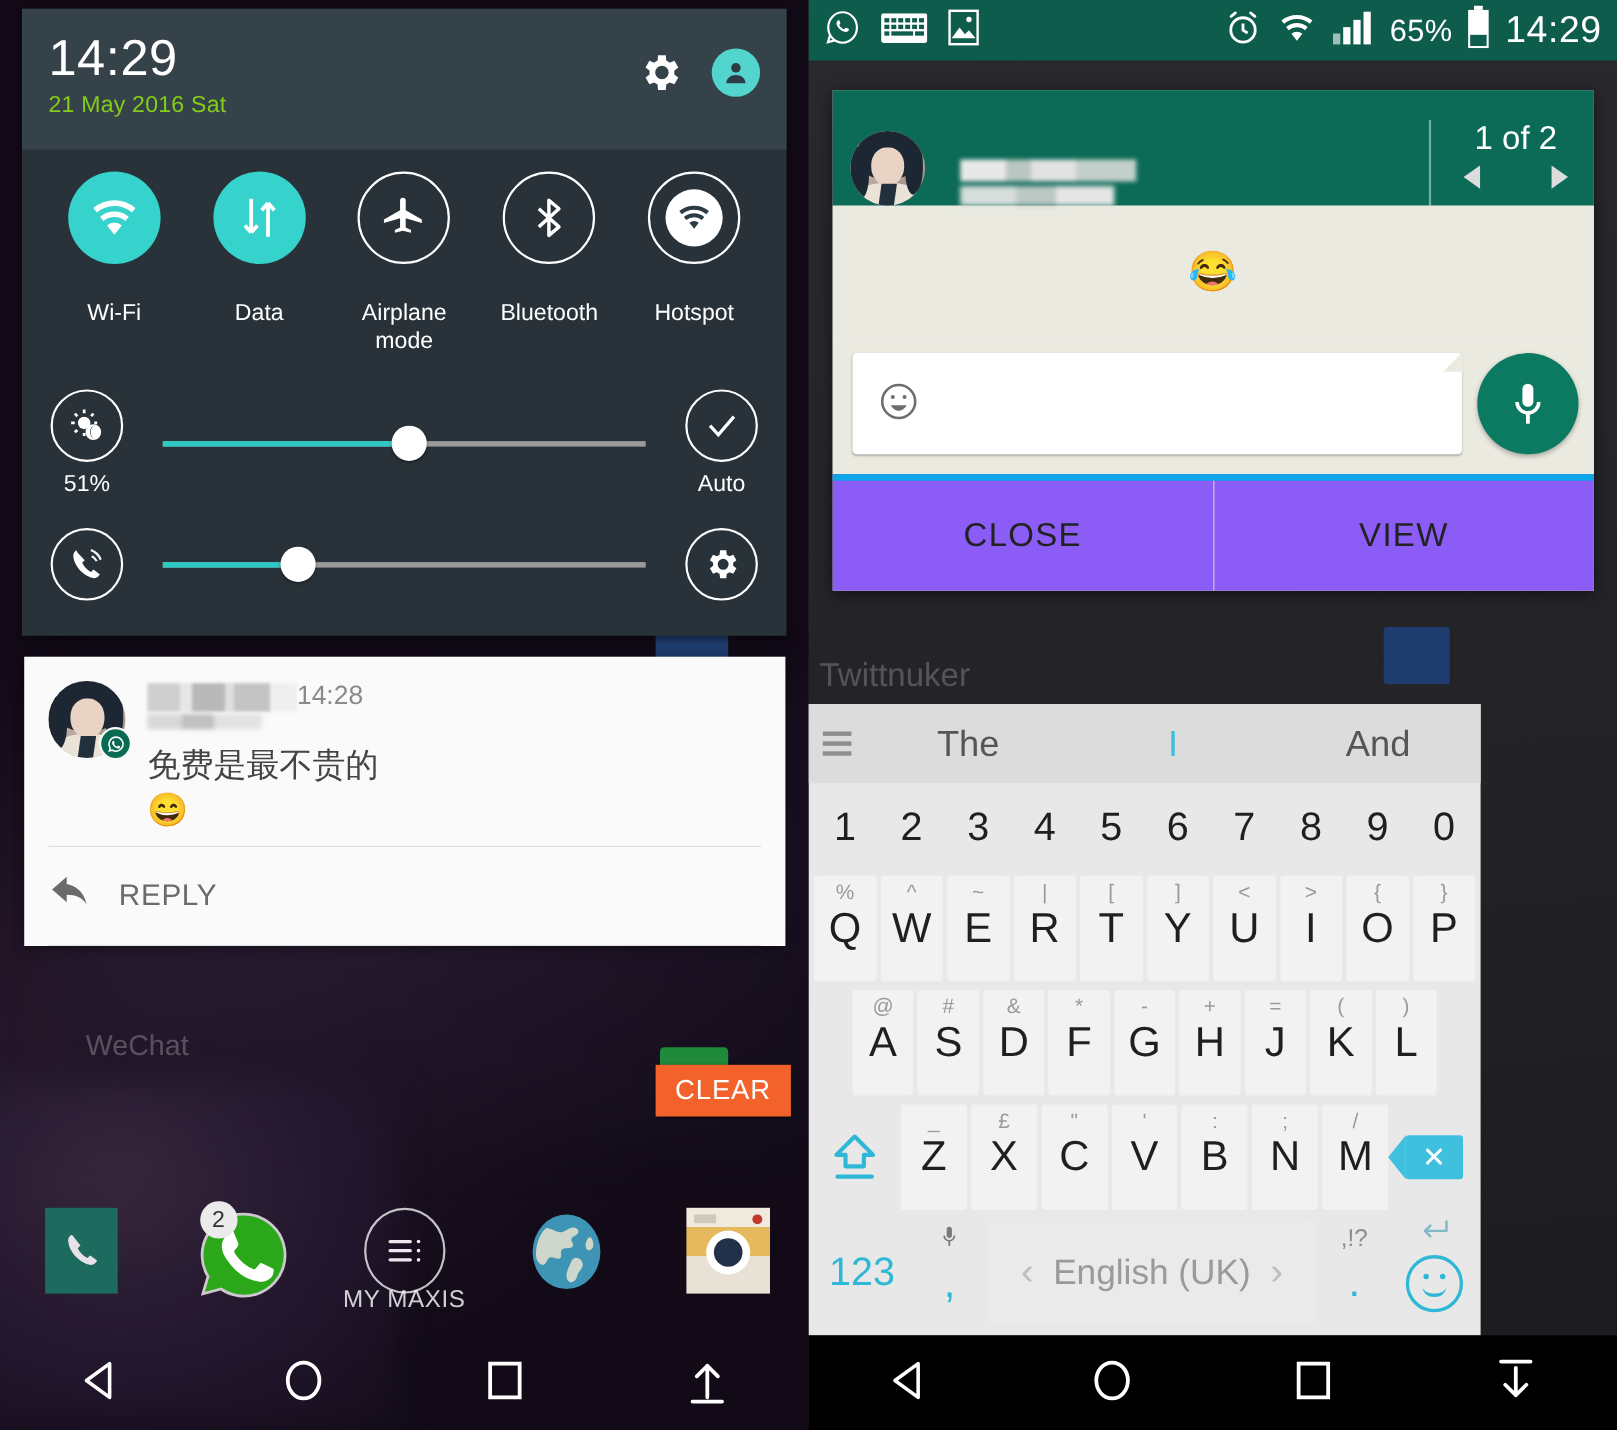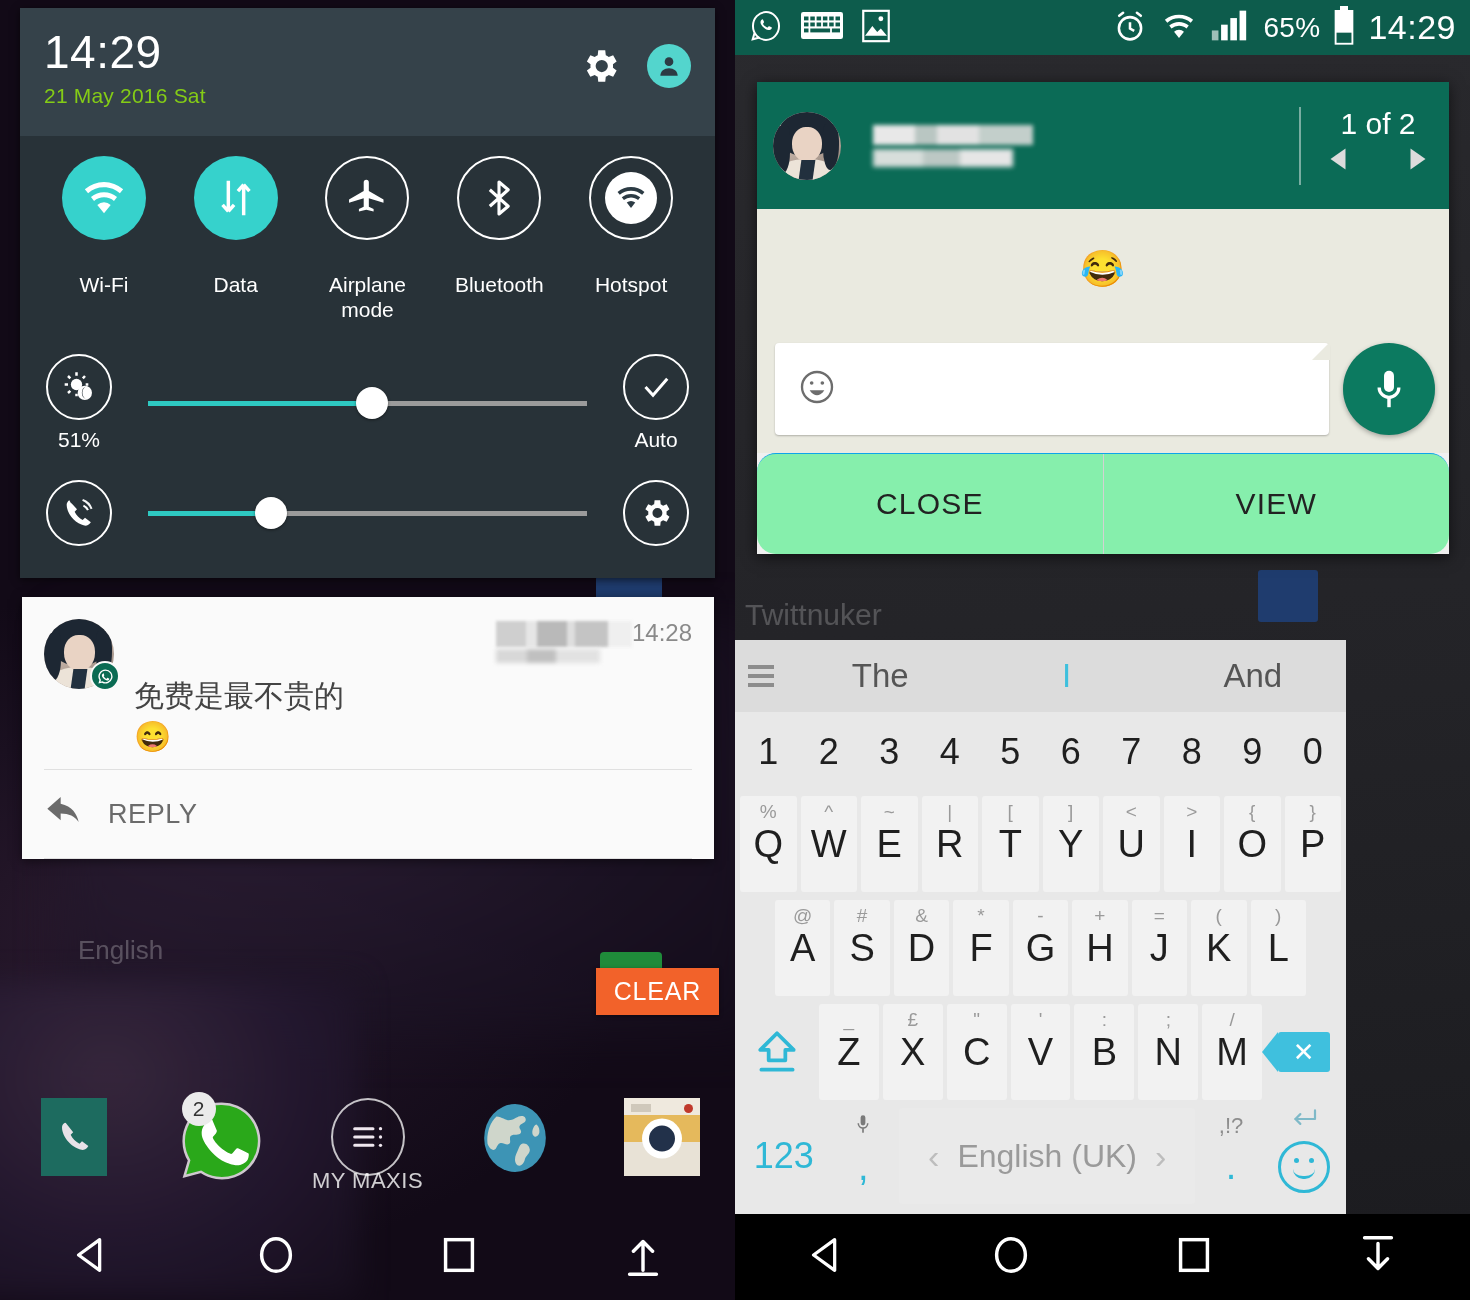--- a/index.html
+++ b/index.html
@@ -97,21 +97,21 @@
              background: #e9d3c4; border-radius: 46% 46% 50% 50%; }
   .av-body { position: absolute; left: 8px; bottom: 0; width: 56px; height: 22px;
              background: #ece3d8; border-radius: 50% 50% 0 0; }
   .av-collar { position: absolute; left: 28px; bottom: 0; width: 14px; height: 20px;
                background: #22303e; transform: skewX(-8deg); }
   .wa-badge {
     position: absolute; right: -6px; bottom: -2px; width: 30px; height: 30px; border-radius: 50%;
     background: #0a6b53; border: 2px solid #fafafa; display: flex; align-items: center; justify-content: center;
   }
   .nc-body { flex: 1; padding-left: 20px; }
-  .nc-row1 { display: flex; align-items: flex-start; justify-content: flex-end; }
+  .nc-row1 { display: flex; align-items: flex-start; justify-content: flex-start; }
   .nc-name-blur {
     width: 136px; height: 26px; margin-top: 2px;
     background:
       linear-gradient(90deg, #cfcfcf 0 22%, #e6e6e6 22% 30%, #b9b9b9 30% 52%, #dedede 52% 58%, #c4c4c4 58% 82%, #efefef 82% 100%);
     filter: blur(1.6px);
   }
   .nc-name-blur2 {
     width: 104px; height: 14px; margin-top: 2px;
     background: linear-gradient(90deg,#d8d8d8 0 30%, #c0c0c0 30% 58%, #e2e2e2 58% 100%);
     filter: blur(2px);
@@ -171,21 +171,21 @@
   .sb-left { display: flex; align-items: center; gap: 18px; }
   .sb-right { margin-left: auto; display: flex; align-items: center; gap: 13px; }
   .sb-batt { font-size: 28px; letter-spacing: .3px; }
   .sb-time { font-size: 34px; letter-spacing: .5px; }
 
   .wa-dialog {
     position: absolute; left: 22px; top: 82px; width: 692px;
     box-shadow: 0 3px 14px rgba(0,0,0,.6);
     background: #f0f0f0;
   }
-  .wad-header { background: #0b6b56; height: 127px; display: flex; align-items: center; padding: 0 16px; gap: 12px; }
+  .wad-header { background: #0b6b56; height: 105px; display: flex; align-items: flex-end; padding: 0 16px; gap: 12px; }
   .wad-avatar { width: 68px; height: 68px; border-radius: 50%; overflow: hidden; position: relative; flex: none;
                 background: linear-gradient(150deg,#e3d9d2 0%, #c8b6ab 40%, #8a7a70 100%); }
   .wad-name {
     margin-left: 20px; width: 160px;
   }
   .wad-name .l1 { height: 20px; background: linear-gradient(90deg,#e8e8e8 0 26%,#b9c6c2 26% 40%,#e2e2e2 40% 66%,#c3cfcb 66% 100%); filter: blur(2px); }
   .wad-name .l2 { height: 18px; margin-top: 4px; width: 140px;
                   background: linear-gradient(90deg,#d7dedb 0 36%,#bcc8c4 36% 62%,#e6e6e6 62% 100%); filter: blur(2.4px); }
   .wad-pager { margin-left: auto; display: flex; align-items: stretch; }
   .wad-sep { width: 2px; background: rgba(255,255,255,.45); margin-right: 22px; height: 78px; align-self: center; }
@@ -199,21 +199,21 @@
     flex: 1; height: 92px; background: #fff; border-radius: 4px;
     display: flex; align-items: center; padding-left: 22px;
     box-shadow: 0 1px 2px rgba(0,0,0,.25); position: relative;
   }
   .wad-input:after {
     content:''; position: absolute; right: -1px; top: -1px; border-width: 0 0 18px 18px;
     border-style: solid; border-color: transparent transparent #eaeae0 transparent;
   }
   .wad-mic { width: 92px; height: 92px; border-radius: 50%; background: #0c7a60; flex: none;
              display: flex; align-items: center; justify-content: center; box-shadow: 0 2px 5px rgba(0,0,0,.3); }
-  .wad-actions { display: flex; background: #86efac; border-top: 1px solid #0ea5e9; border-radius: 19px; }
+  .wad-actions { display: flex; background: #8b5cf6; border-top: 6px solid #0ea5e9; }
   .wad-btn { flex: 1; height: 100px; display: flex; align-items: center; justify-content: center;
              color: #222; font-size: 30px; letter-spacing: 1.2px; }
   .wad-btn + .wad-btn { border-left: 1px solid #d2d2d2; }
 
   .r-bglabel { position: absolute; color: rgba(255,255,255,.22); font-size: 30px; }
   .r-bgicon { position: absolute; width: 60px; height: 48px; background: #1f3c6e; border-radius: 3px; }
 
   
   .kb { position: absolute; left: 0; bottom: 86px; width: 611px; background: #e8e8e8; }
   .kb-suggest { height: 72px; background: #dcdcdc; display: flex; align-items: center; position: relative; }
@@ -247,21 +247,21 @@
 </style>
 </head>
 <body>
 
 <div class="screen">
 
   <div class="phone-left">
     <div class="wall-rock2"></div>
     <div class="wall-rock"></div>
 
-    <div class="bg-label" style="left:78px; top:935px;">English</div>
+    <div class="bg-label" style="left:78px; top:935px;">WeChat</div>
     <div style="position:absolute;left:596px;top:575px;width:66px;height:50px;background:#1f3c6e;border-radius:4px;"></div>
     <div style="position:absolute;left:600px;top:952px;width:62px;height:50px;background:#1f8b3a;border-radius:4px;"></div>
 
     <div class="qs-panel">
       <div class="qs-header">
         <div>
           <div class="qs-clock">14:29</div>
           <div class="qs-date">21 May 2016 Sat</div>
         </div>
         <div class="qs-header-icons">

